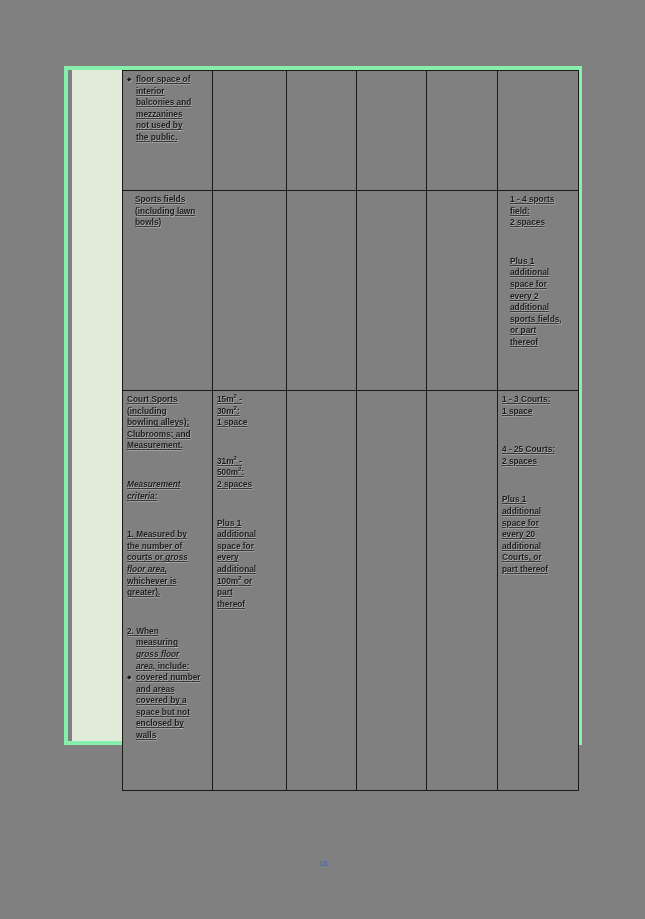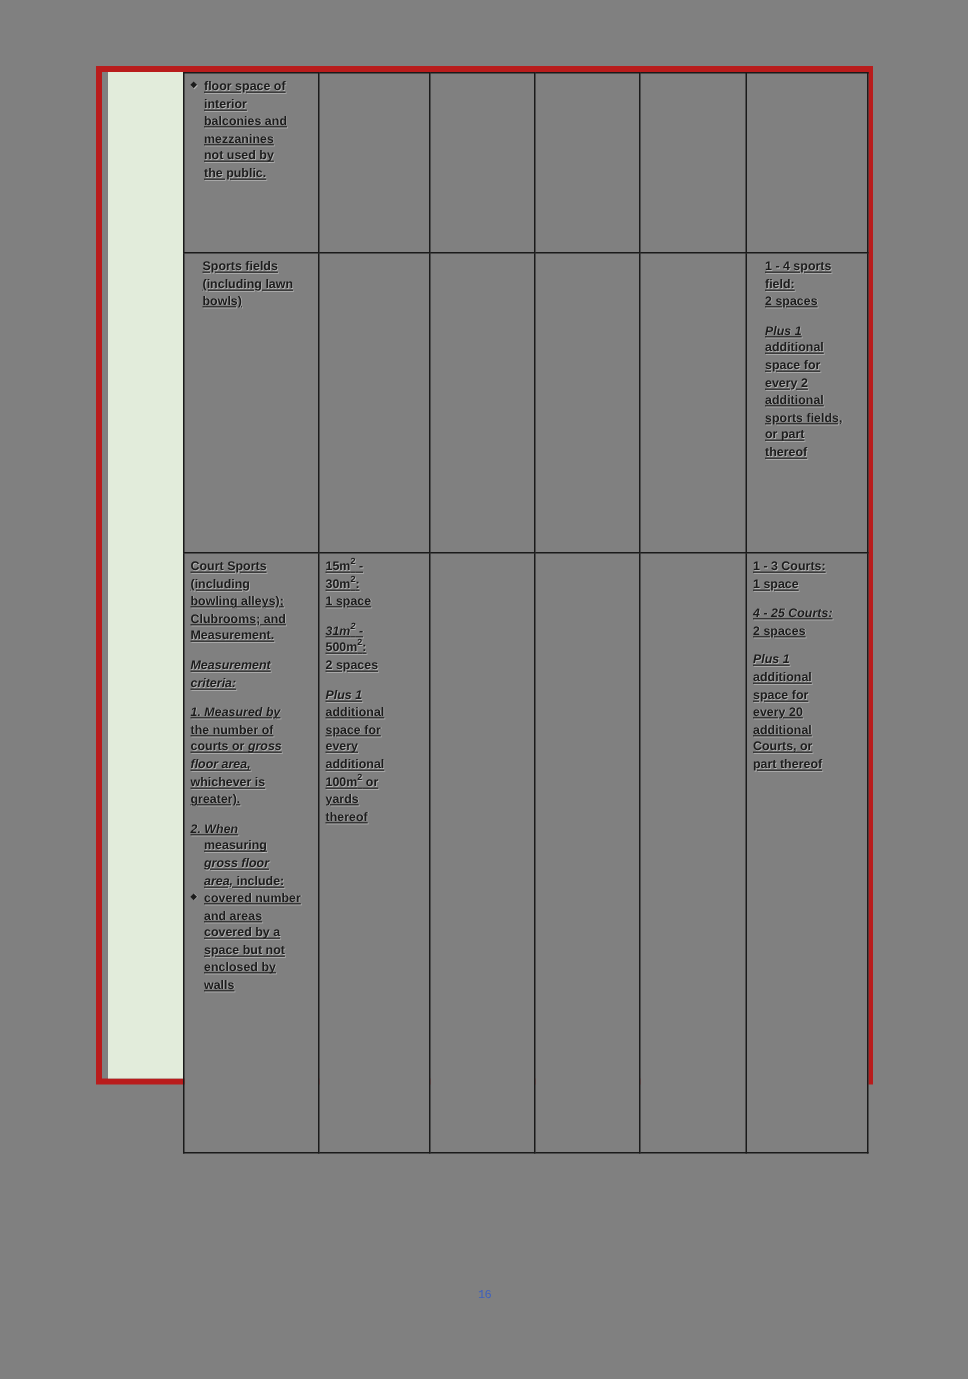--- a/index.html
+++ b/index.html
@@ -17,24 +17,24 @@
     position: relative;
     width: 645px;
     height: 919px;
     background: #808080;
   }
 
   
   #page-sheet {
     position: absolute;
     left: 64px;
-    top: 44px;
+    top: 66px;
     width: 518px;
     height: 679px;
-    background: #b91c1c;
+    background: #86efac;
     padding: 4px;
   }
 
   #page-inner {
     position: relative;
     width: 100%;
     height: 100%;
     background: #808080;
   }
 
@@ -88,21 +88,21 @@
     padding-top: 3px;
     padding-bottom: 3px;
   }
 
   .cell-text p {
     margin: 0 0 0 0;
     text-decoration: underline;
     text-decoration-color: rgba(25,25,25,0.75);
     text-underline-offset: 1px;
   }
-  .cell-text p.gap { margin-top: 8px; font-style: italic; }
+  .cell-text p.gap { margin-top: 27px; }
 
   .bullet-line {
     position: relative;
     padding-left: 9px;
   }
   .bullet-line:before {
     content: "\25C6";
     position: absolute;
     left: 0;
     top: -0.5px;
@@ -231,21 +231,21 @@
               <p>1 space</p>
               <p class="gap">31m<sup>2</sup> -</p>
               <p>500m<sup>2</sup>:</p>
               <p>2 spaces</p>
               <p class="gap">Plus 1</p>
               <p>additional</p>
               <p>space for</p>
               <p>every</p>
               <p>additional</p>
               <p>100m<sup>2</sup> or</p>
-              <p>yards</p>
+              <p>part</p>
               <p>thereof</p>
             </td>
             <td class="blank"></td>
             <td class="blank"></td>
             <td class="blank"></td>
             <td class="cell-text">
               <p>1 - 3 Courts:</p>
               <p>1 space</p>
               <p class="gap">4 - 25 Courts:</p>
               <p>2 spaces</p>

